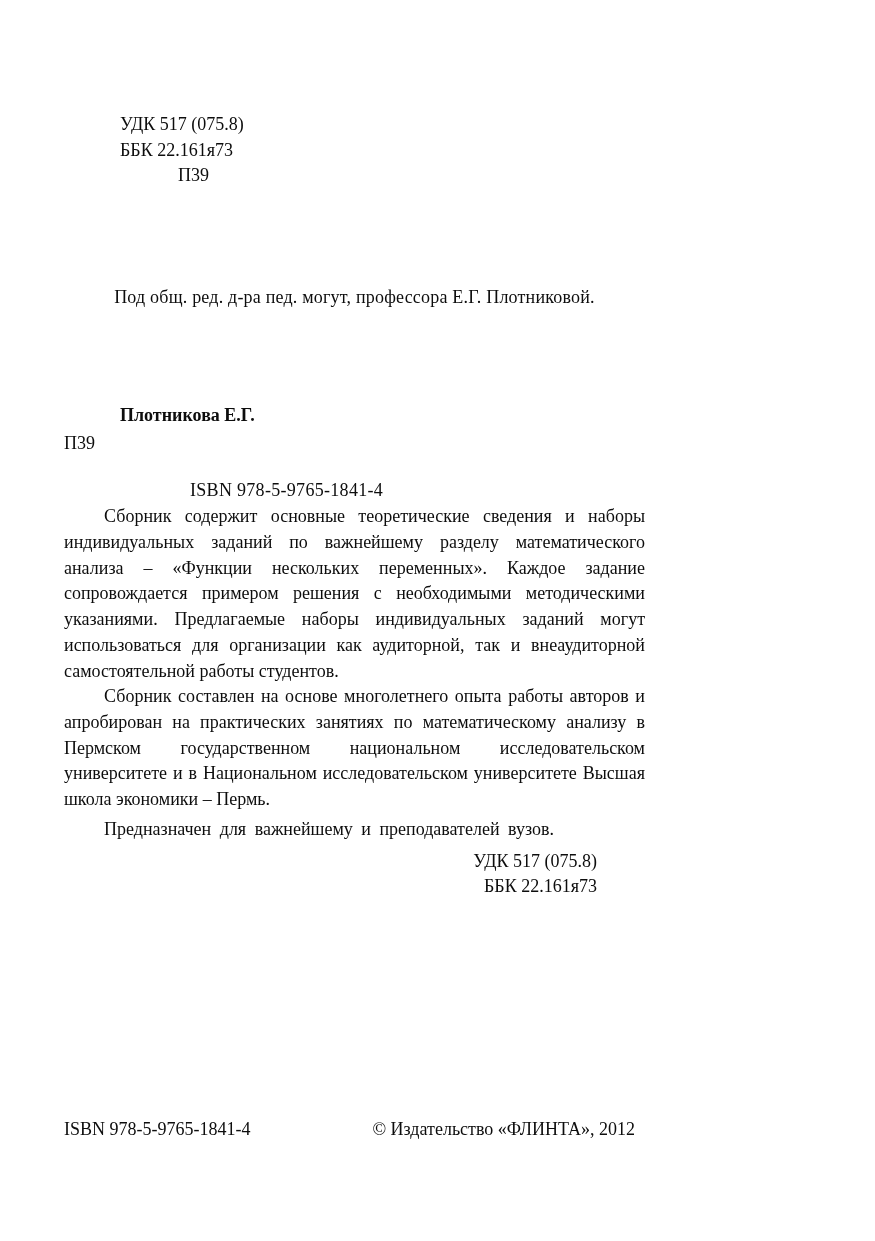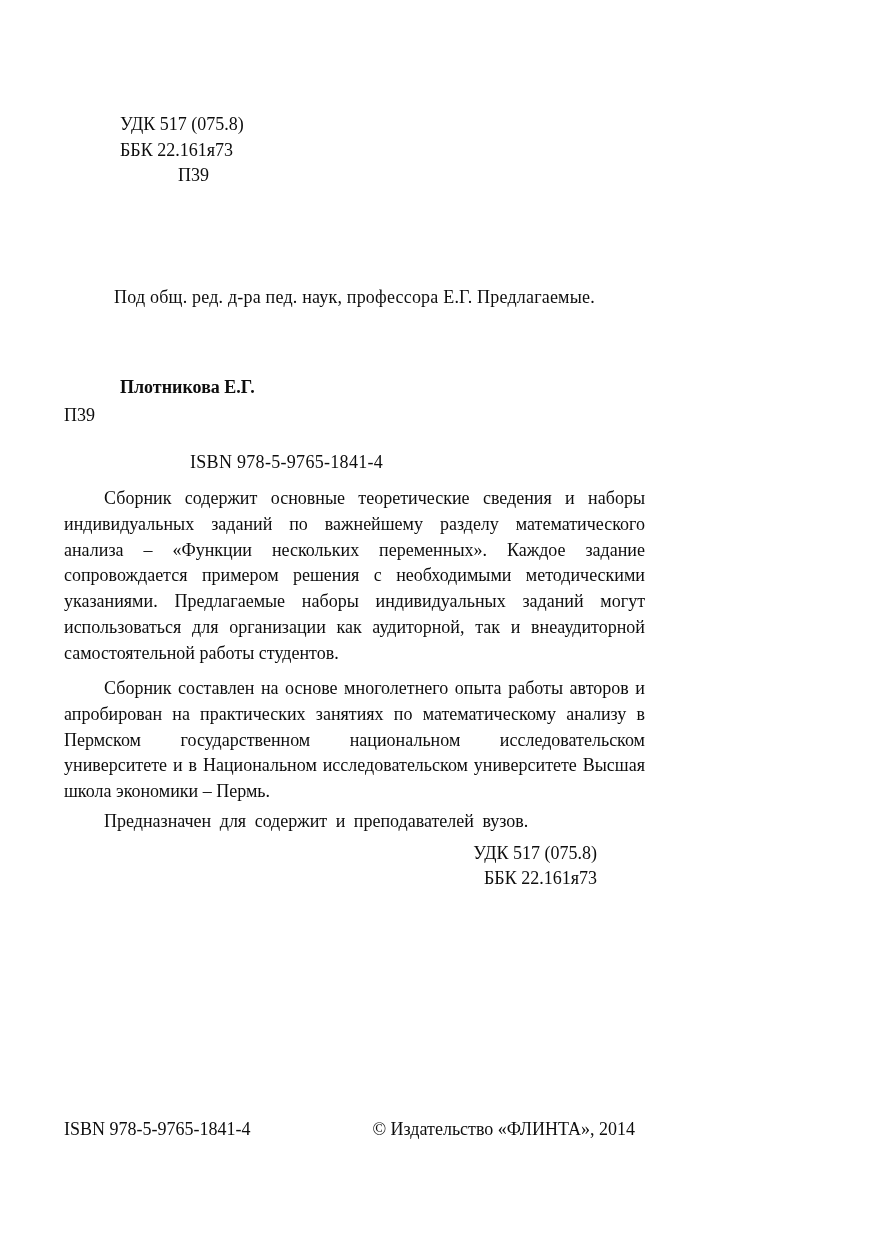--- a/index.html
+++ b/index.html
@@ -21,40 +21,39 @@
     flex-direction: column;
   }
   .top-block { margin-left: 56px; }
   .top-block .code-line { margin-left: 58px; }
   .editor-line {
     margin-top: 96px;
     text-align: center;
     letter-spacing: 0.2px;
   }
   .author-line {
-    margin-top: 64px;
+    margin-top: 92px;
     margin-left: 56px;
     font-weight: bold;
   }
   .bib-row { display: flex; margin-top: 2px; }
   .margin-code { flex: 0 0 56px; width: 56px; }
   .bib-text {
     flex: 1;
     margin-right: 44px;
     text-align: justify;
     text-indent: 68px;
     hyphens: auto;
   }
   .isbn-line {
     margin-top: 22px;
     margin-left: 126px;
     letter-spacing: 0.3px;
   }
   .annot {
-    margin-top: 10px;
     text-align: justify;
     text-indent: 40px;
     hyphens: auto;
   }
   .annot.first { }
   .audience-line {
     margin-top: 4px;
     text-indent: 40px;
     word-spacing: 4px;
   }
@@ -75,39 +74,39 @@
 <body>
 
 <div class="page">
 
   <div class="top-block">
     <div>УДК  517 (075.8)</div>
     <div>ББК   22.161я73</div>
     <div class="code-line">П39</div>
   </div>
 
-  <div class="editor-line">Под общ. ред. д-ра пед. наук, профессора Е.Г. Предлагаемые.</div>
+  <div class="editor-line">Под общ. ред. д-ра пед. могут, профессора Е.Г. Плотниковой.</div>
 
   <div class="author-line">Плотникова Е.Г.</div>
 
   <div class="bib-row">
     <div class="margin-code">П39</div>
   </div>
 
   <div class="isbn-line">ISBN 978-5-9765-1841-4</div>
 
   <p class="annot first">Сборник содержит основные теоретические сведения и наборы индивидуальных заданий по важнейшему разделу математического анализа – «Функции нескольких переменных». Каждое задание сопровождается примером решения с необходимыми методическими указаниями. Предлагаемые наборы индивидуальных заданий могут использоваться для организации как аудиторной, так и внеаудиторной самостоятельной работы студентов.</p>
 
   <p class="annot">Сборник составлен на основе многолетнего опыта работы авторов и апробирован на практических занятиях по математическому анализу в Пермском государственном национальном исследовательском университете и в Национальном исследовательском университете Высшая школа экономики  – Пермь.</p>
 
-  <p class="audience-line">Предназначен  для  содержит  и  преподавателей вузов.</p>
+  <p class="audience-line">Предназначен  для  важнейшему  и  преподавателей вузов.</p>
 
   <div class="class-bottom">
     <div>УДК 517 (075.8)</div>
     <div>ББК 22.161я73</div>
   </div>
 
   <div class="footer-row">
     <div>ISBN 978-5-9765-1841-4</div>
-    <div class="copyright">© Издательство «ФЛИНТА», 2014</div>
+    <div class="copyright">© Издательство «ФЛИНТА», 2012</div>
   </div>
 
 </div>
 
 </body></html>

